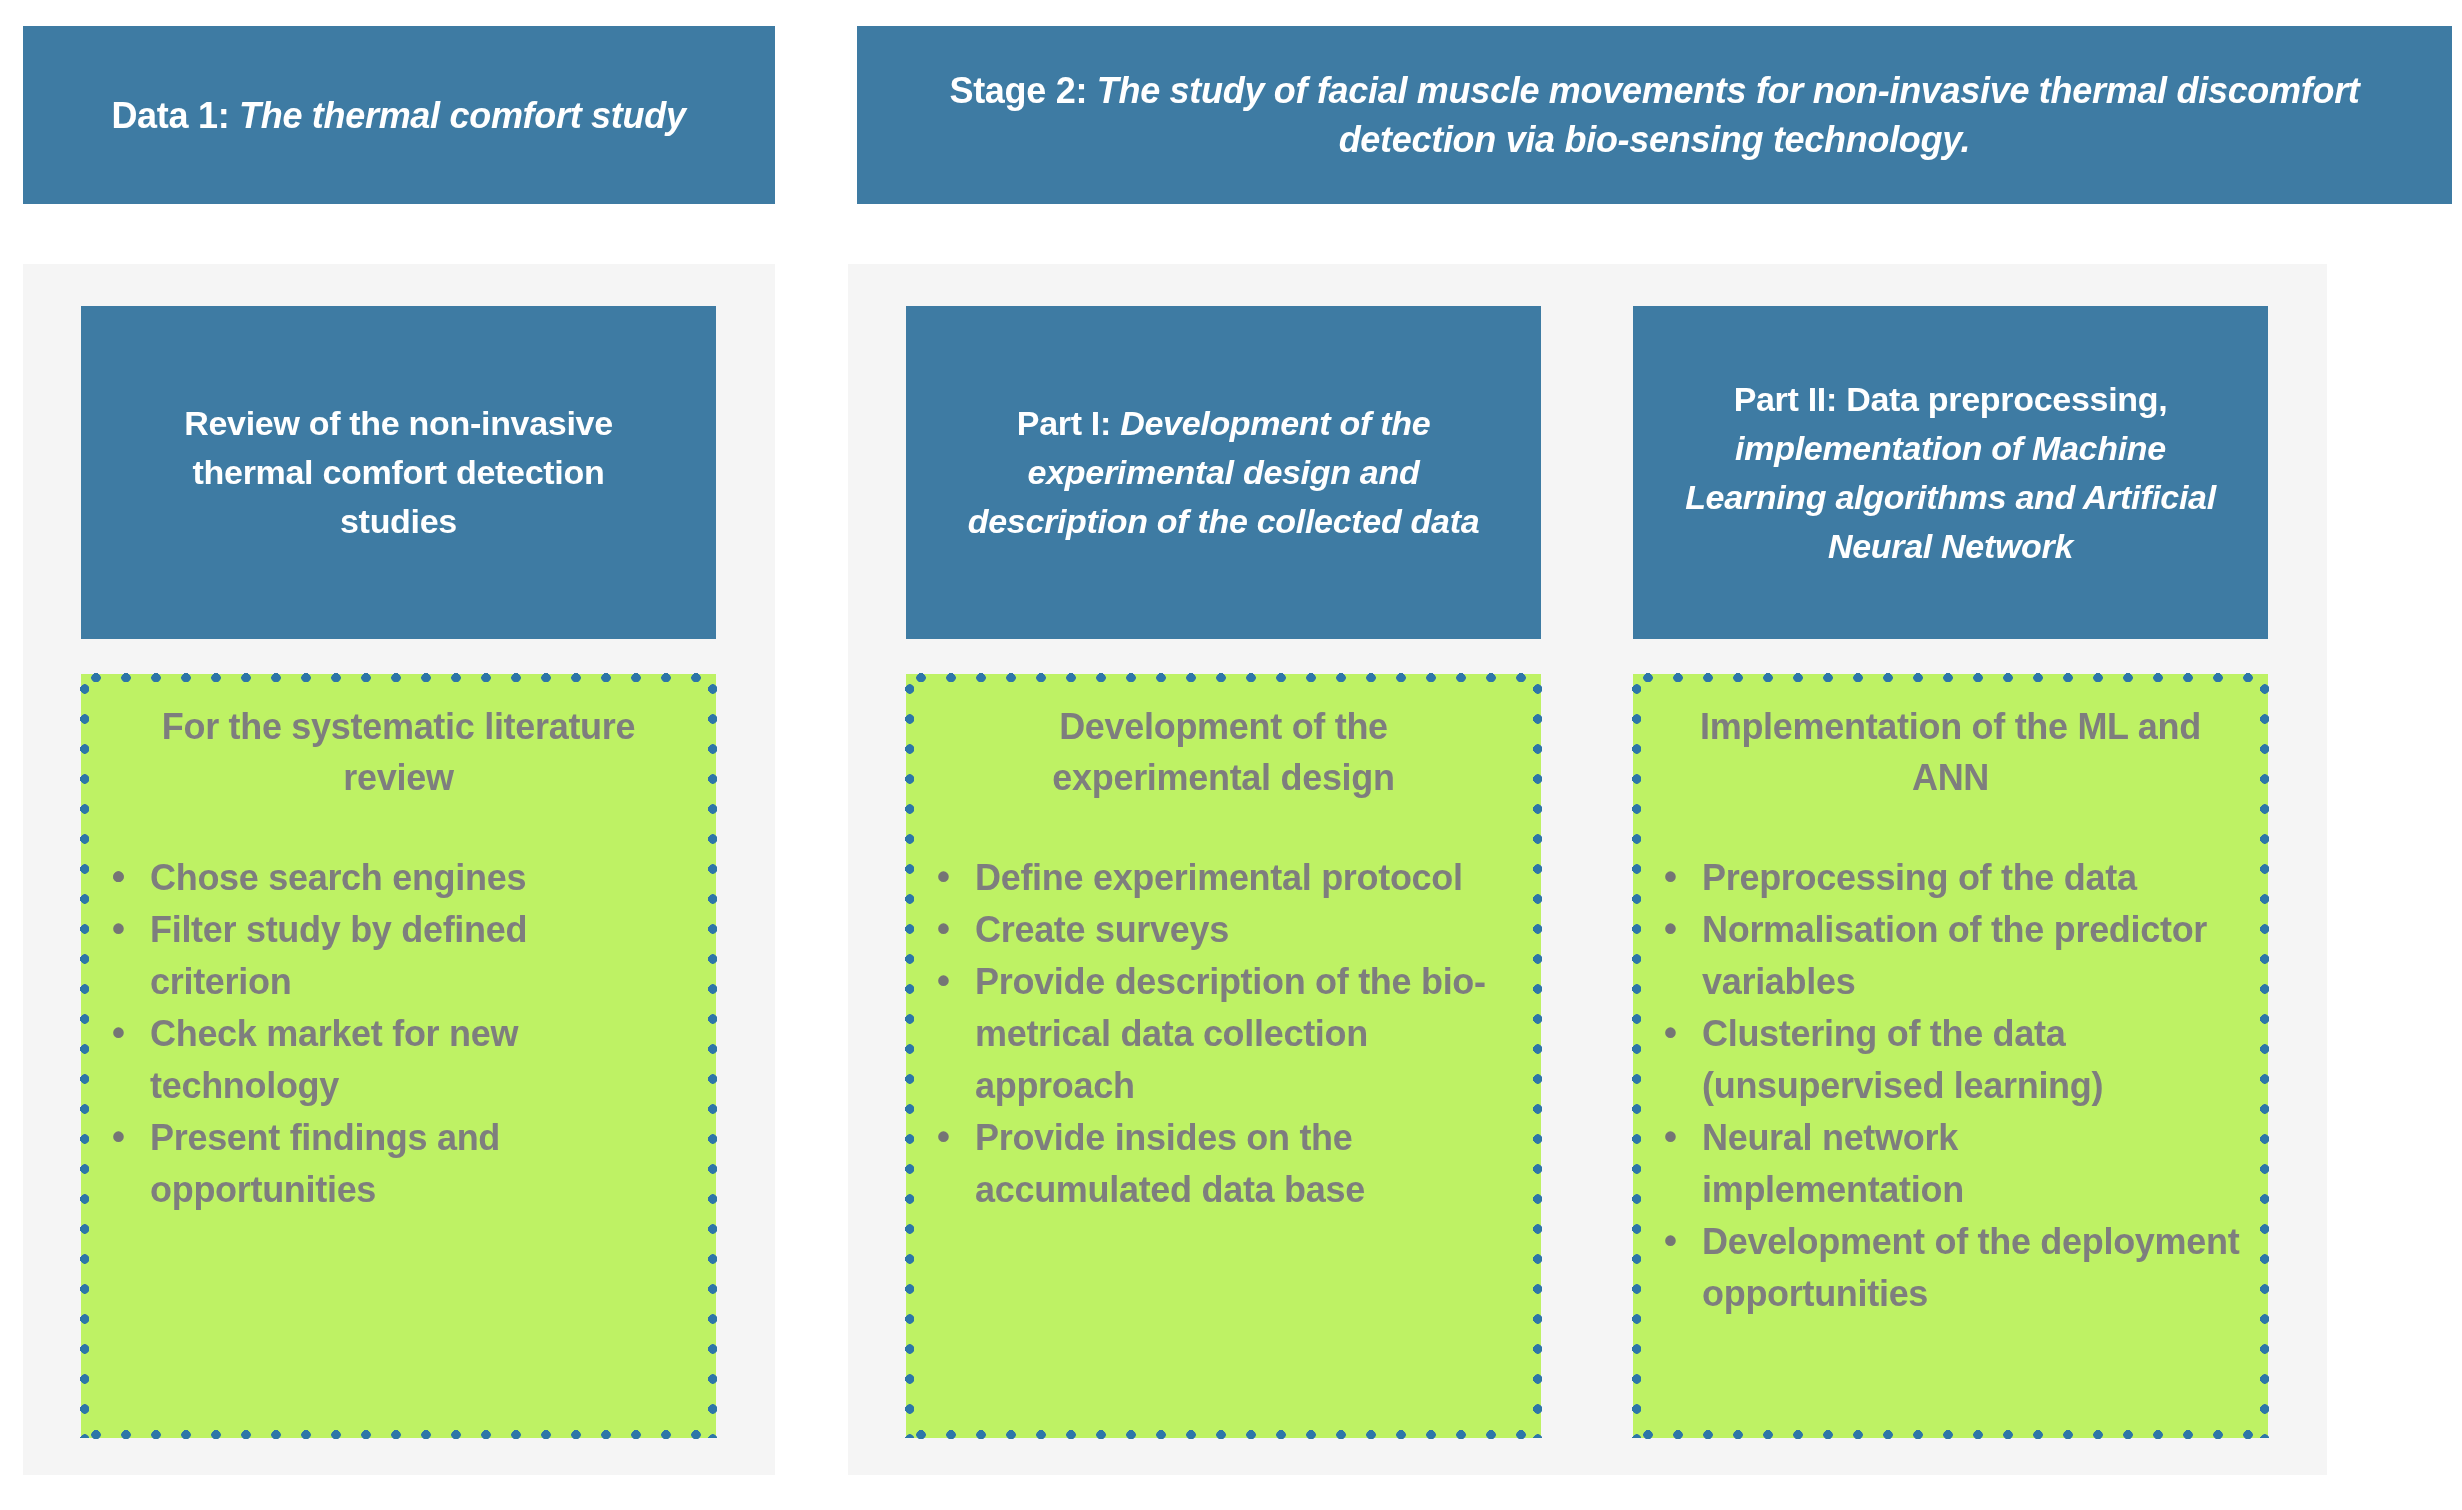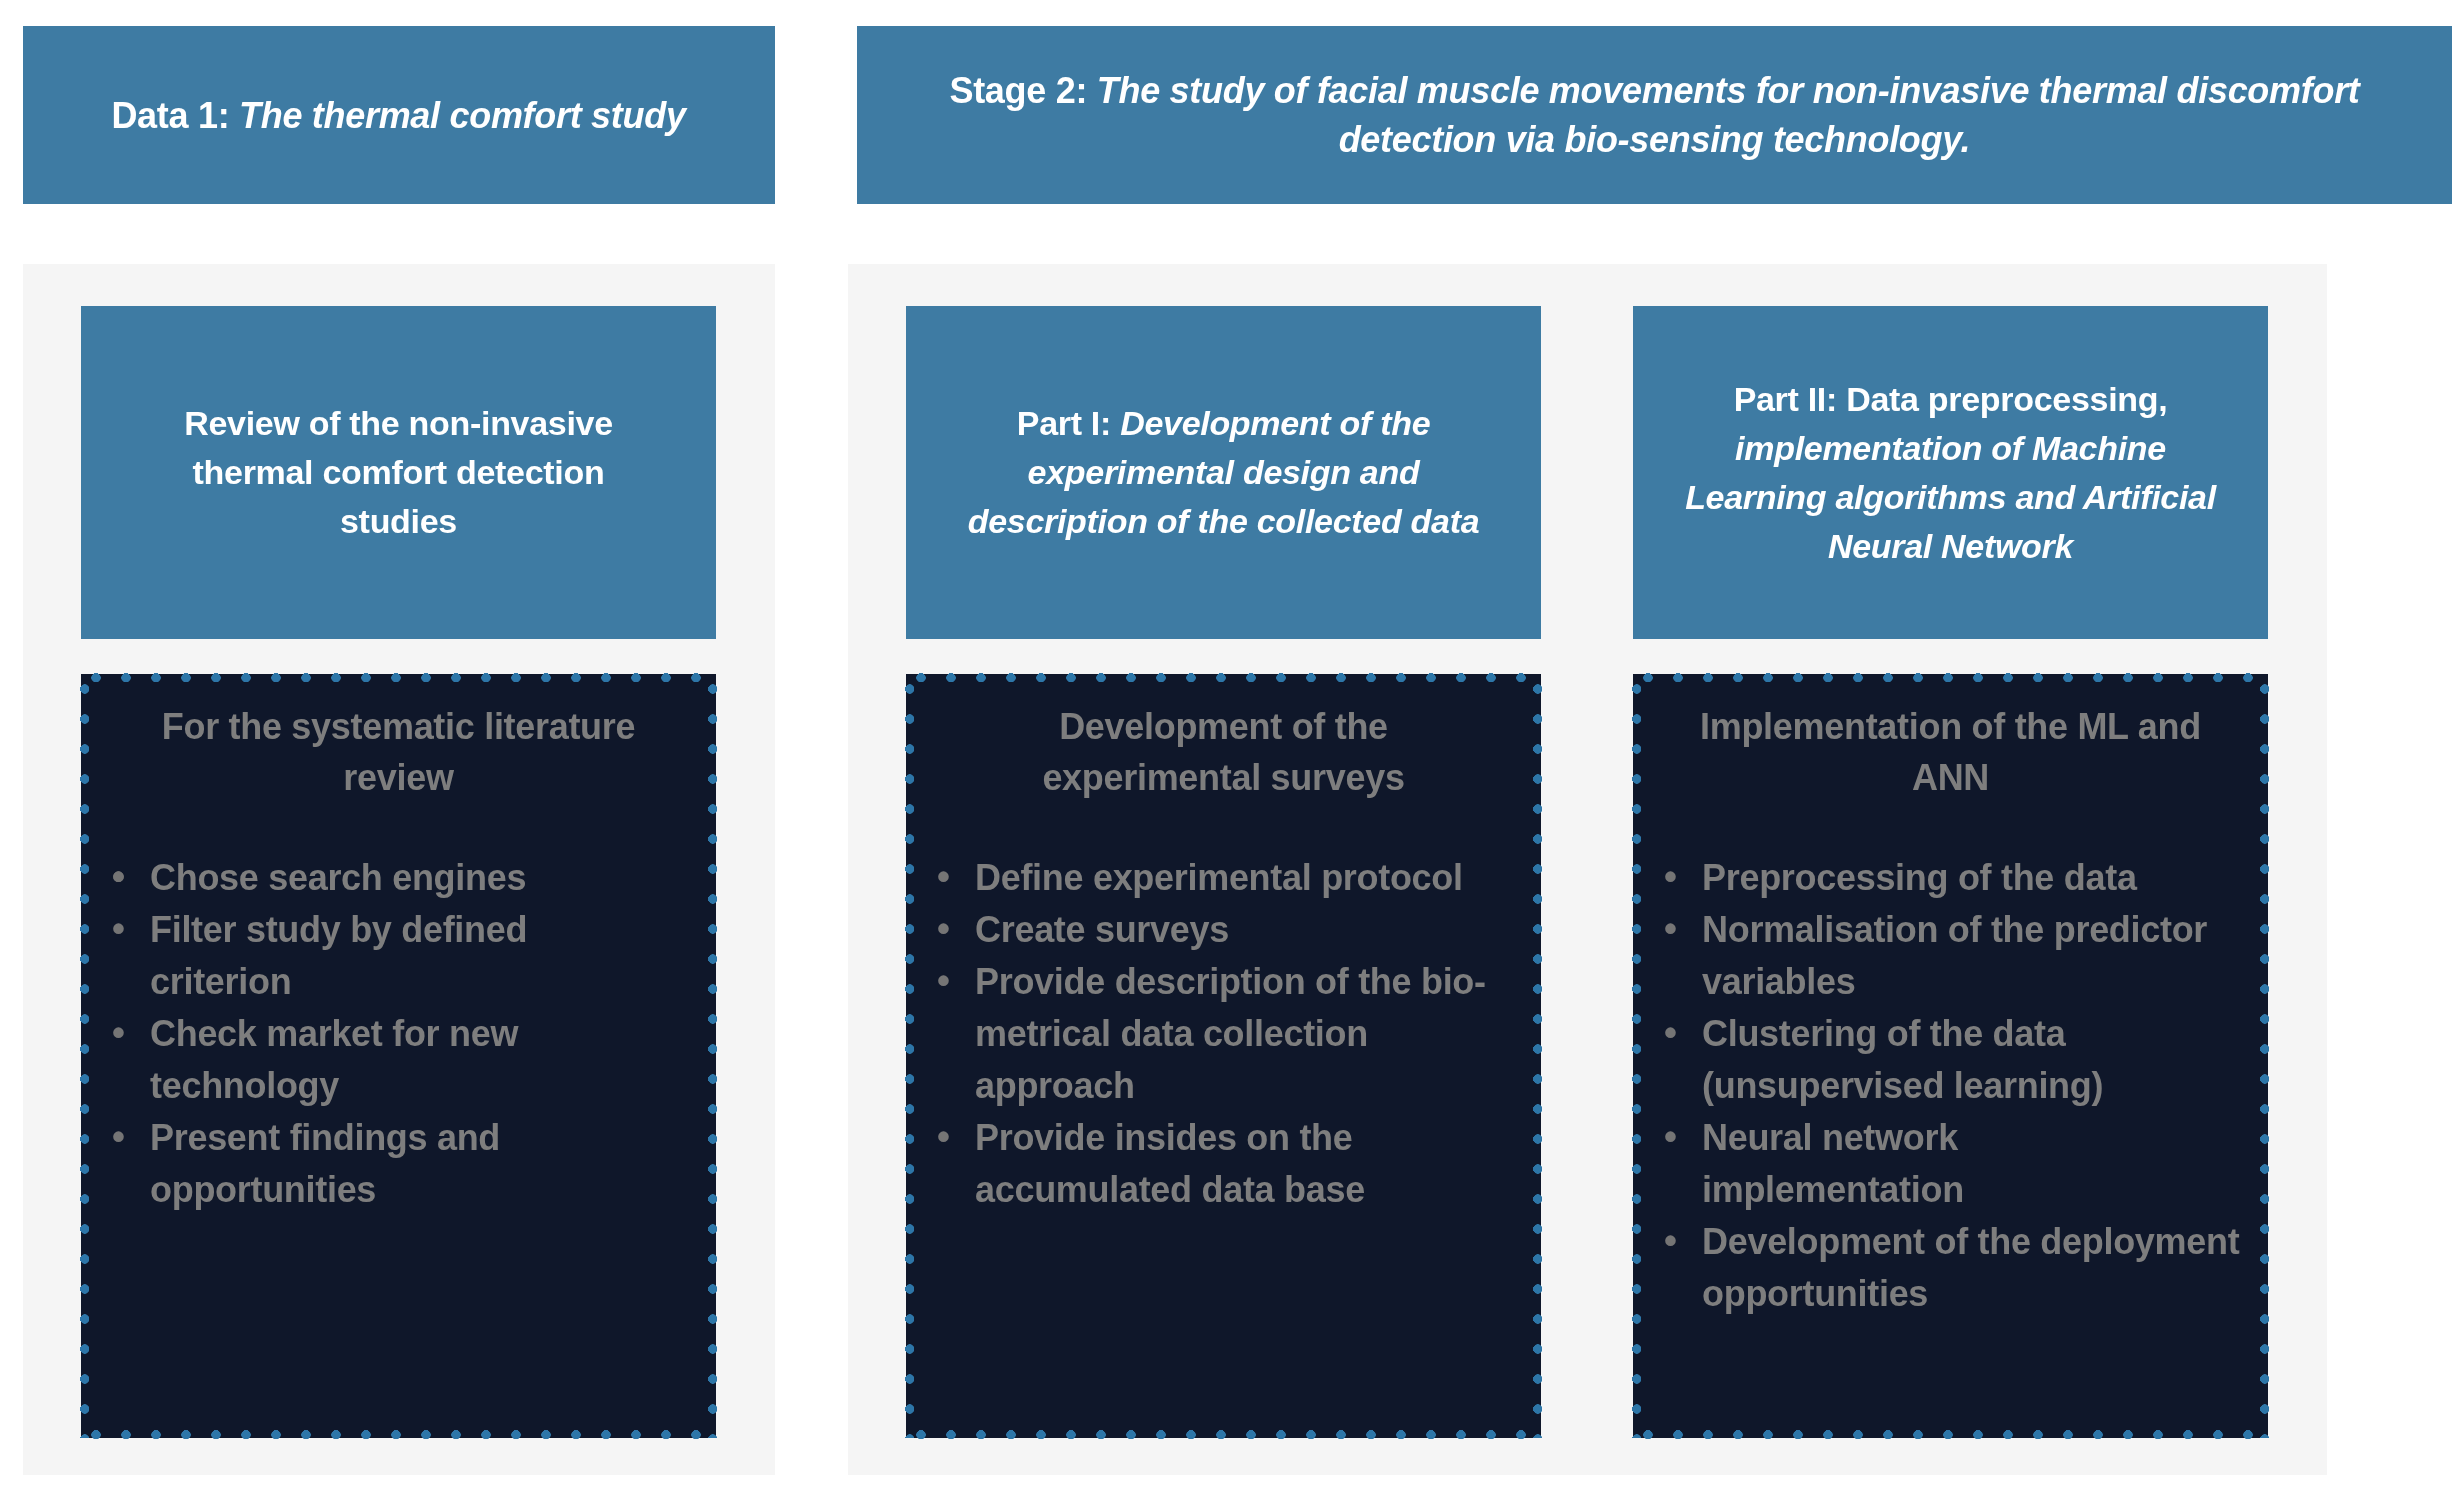--- a/index.html
+++ b/index.html
@@ -54,21 +54,21 @@
     line-height: 49px;
     letter-spacing: -0.3px;
   }
   .blue-box .blue-box-text { padding: 0 20.5px; }
 
   
   .dotted-box {
     position: absolute;
     left: 58px; top: 410px;
     width: 635px; height: 764px;
-    background: #0f172a;
+    background: #bef264;
   }
   .dot-edge { position: absolute; pointer-events: none; }
   .dot-h {
     left: 0; right: 0; height: 9.6px;
     background-image: radial-gradient(4.8px 4.8px at 50% 50%, #2d76a8 97%, rgba(45,118,168,0) 100%);
     background-size: 30px 9.6px;
     background-repeat: repeat-x;
   }
   .dot-v {
     top: 0; bottom: 0; width: 9.6px;
@@ -153,21 +153,21 @@
       <div class="blue-box-text"><span data-bind="columns.1.box_title_plain">Part I: </span><span class="it" data-bind="columns.1.box_title_italic">Development of the
 experimental design and
 description of the collected data</span></div>
     </div>
     <div class="dotted-box">
       <span class="dot-edge dot-h dot-top"></span>
       <span class="dot-edge dot-h dot-bottom"></span>
       <span class="dot-edge dot-v dot-left"></span>
       <span class="dot-edge dot-v dot-right"></span>
       <div class="dotted-title" data-bind="columns.1.dotted_title">Development of the
-experimental surveys</div>
+experimental design</div>
       <ul class="bullets">
         <li><span class="marker">•</span><span data-bind="columns.1.bullets.0">Define experimental protocol</span></li>
         <li><span class="marker">•</span><span data-bind="columns.1.bullets.1">Create surveys</span></li>
         <li><span class="marker">•</span><span data-bind="columns.1.bullets.2">Provide description of the bio-
 metrical data collection
 approach</span></li>
         <li><span class="marker">•</span><span data-bind="columns.1.bullets.3">Provide insides on the
 accumulated data base</span></li>
       </ul>
     </div>

